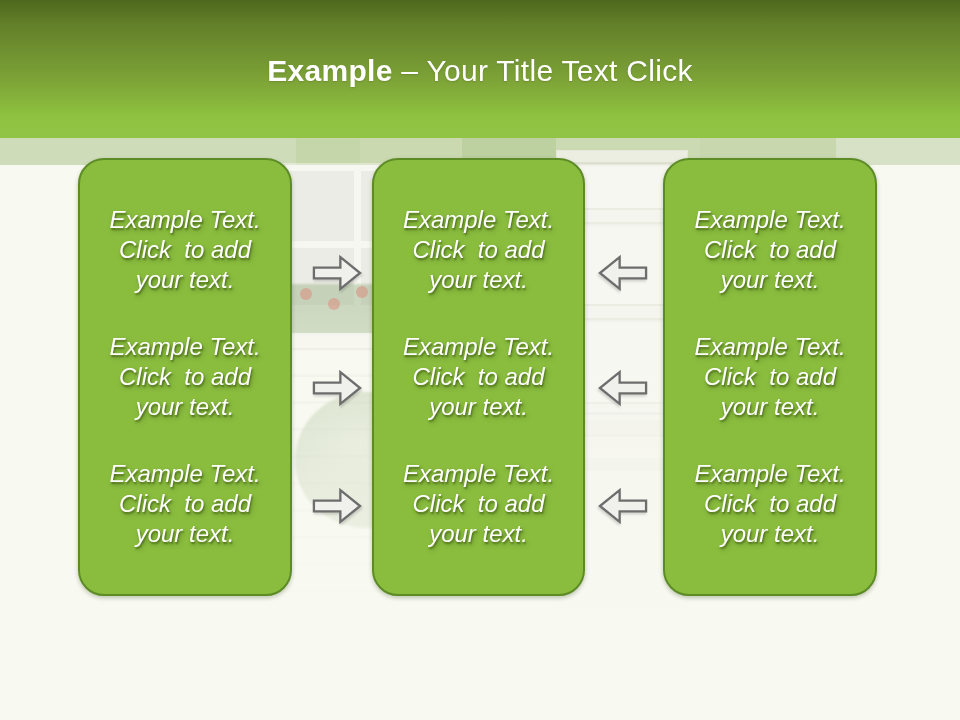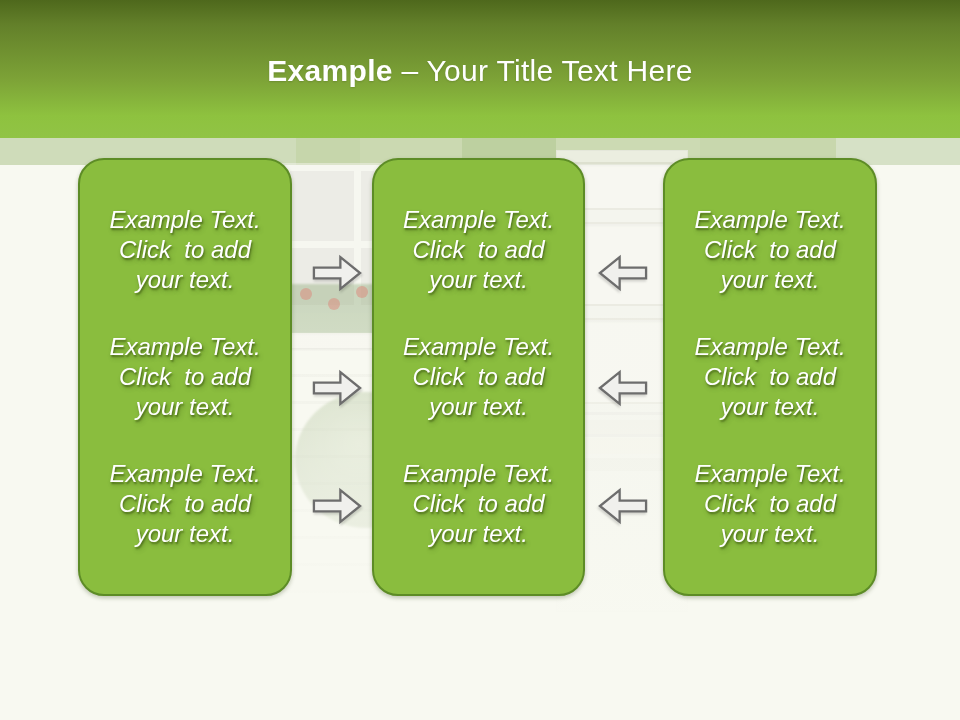--- a/index.html
+++ b/index.html
@@ -92,21 +92,21 @@
   }
   .arrow path{fill:#f0f0ed;stroke:#6d6d6d;stroke-width:2.4;stroke-linejoin:miter;}
   .arrow.left{transform:scaleX(-1);}
 </style>
 </head>
 <body>
 
 <div class="slide">
 
   <div class="header">
-    <h1 class="title"><span class="title-bold">Example</span><span> – Your Title Text Here</span></h1>
+    <h1 class="title"><span class="title-bold">Example</span><span> – Your Title Text Click</span></h1>
   </div>
 
   <div class="band">
     <div class="tile" style="left:296px;width:64px;background:#c6d6ab;"></div>
     <div class="tile" style="left:360px;width:102px;background:#cbd9b1;"></div>
     <div class="tile" style="left:462px;width:94px;background:#bdd0a0;"></div>
     <div class="tile" style="left:556px;width:144px;background:#ccdab3;"></div>
     <div class="tile" style="left:700px;width:136px;background:#c8d7ad;"></div>
     <div class="tile" style="left:836px;width:124px;background:#d6e1c6;"></div>
   </div>

